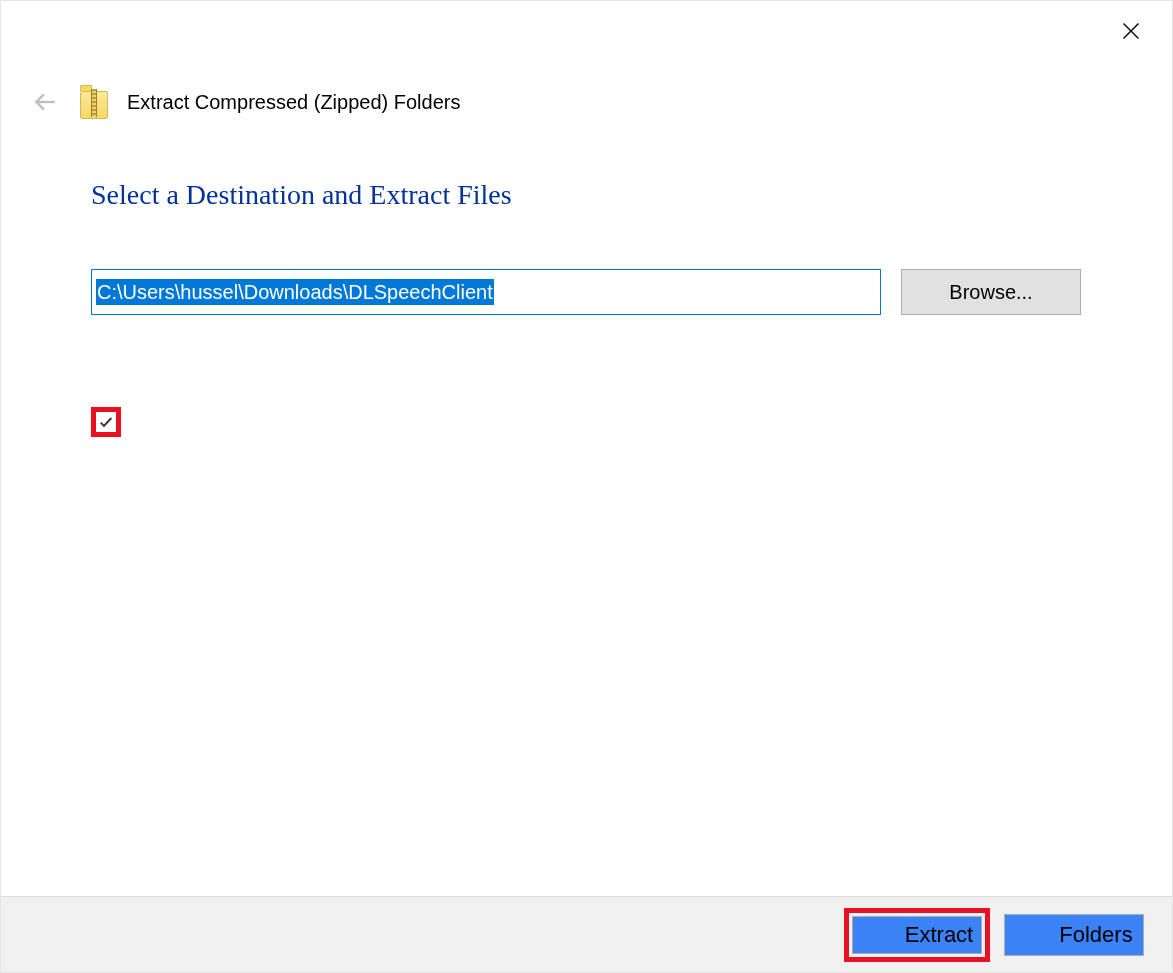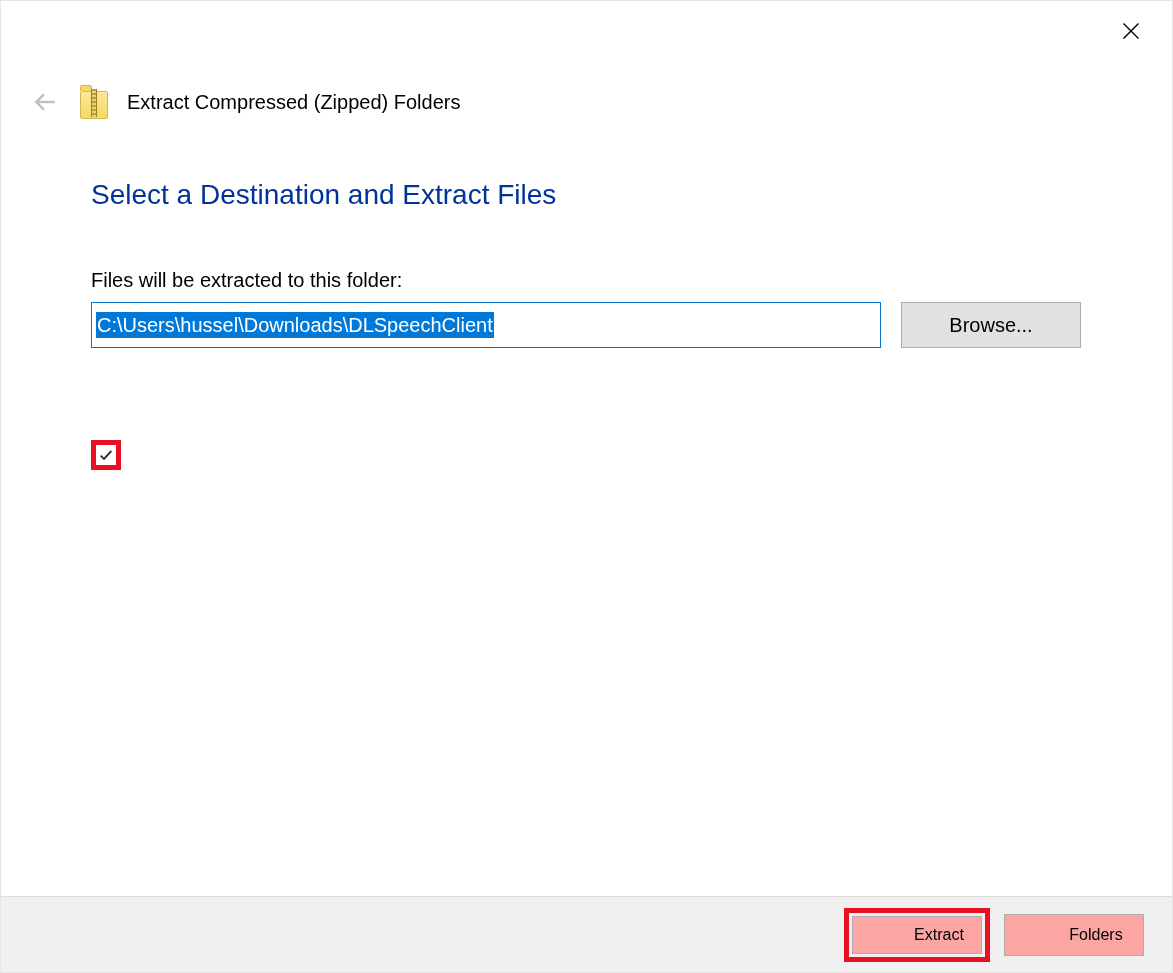--- a/index.html
+++ b/index.html
@@ -94,20 +94,21 @@
     }
     .content {
       padding: 60px 90px 0 90px;
       flex: 1;
     }
     .page-heading {
       color: #003399;
       font-size: 28px;
       font-weight: 400;
       margin-bottom: 58px;
+      font-family: Liberation Serif, serif;
     }
     .field-label {
       font-size: 20px;
       color: #000;
       margin-bottom: 10px;
     }
     .path-row {
       display: flex;
       gap: 20px;
       align-items: stretch;
@@ -174,23 +175,23 @@
       border-top: 1px solid #dcdcdc;
       display: flex;
       justify-content: flex-end;
       align-items: center;
       padding-right: 28px;
       gap: 14px;
     }
     .footer-btn {
       width: 140px;
       height: 42px;
-      background: #fca5a5;
+      background: #3b82f6;
       border: 1px solid #adadad;
-      font-size: 16px;
+      font-size: 22px;
       color: #000;
       font-family: inherit;
       cursor: pointer;
       padding-left: 44px;
     }
     .extract-hl {
       border: 5px solid #e81123;
       padding: 3px;
       display: inline-flex;
     }
@@ -224,21 +225,20 @@
       <div class="zip-tab"></div>
       <div class="zip-folder"></div>
       <div class="zipper"></div>
     </div>
     <div class="wiz-title">Extract Compressed (Zipped) Folders</div>
   </div>
 
   <div class="content">
     <h1 class="page-heading">Select a Destination and Extract Files</h1>
 
-    <div class="field-label">Files will be extracted to this folder:</div>
 
     <div class="path-row">
       <div class="path-input-wrap">
         <span class="path-input-sel">C:\Users\hussel\Downloads\DLSpeechClient</span>
       </div>
       <button class="browse-btn">Browse...</button>
     </div>
 
     <div class="check-row">
       <div class="checkbox-hl">

